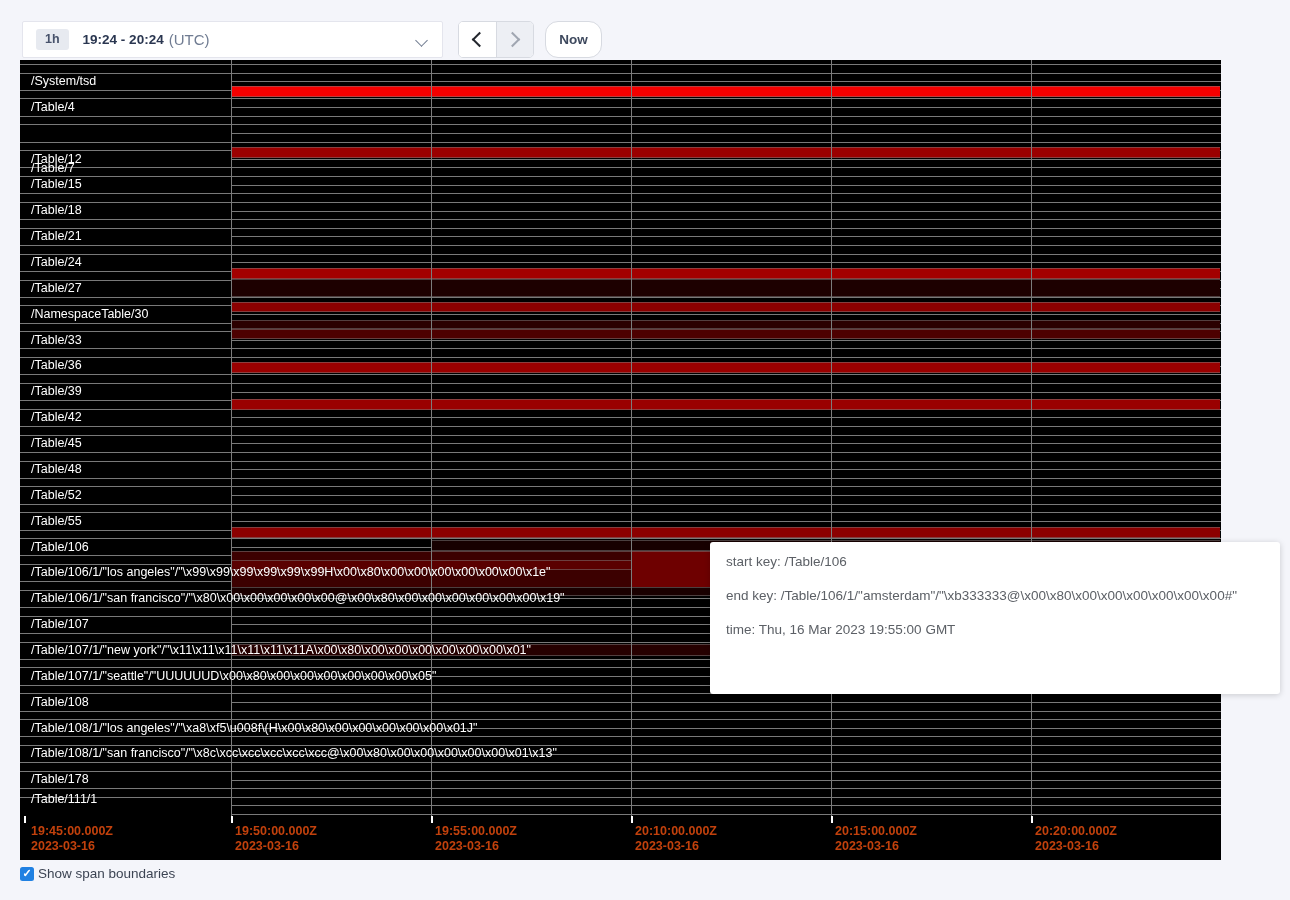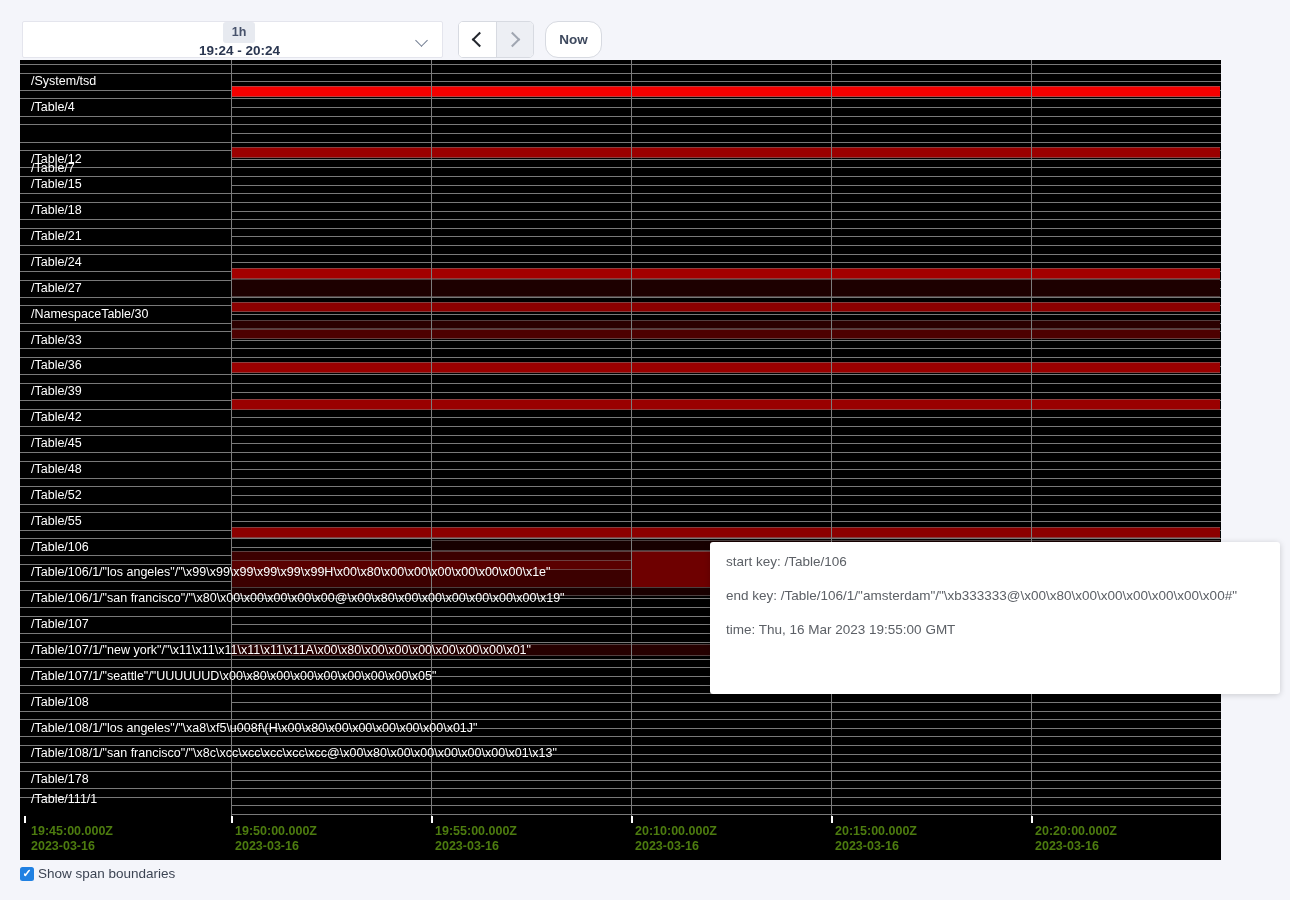--- a/index.html
+++ b/index.html
@@ -7,21 +7,21 @@
     width:1290px;height:900px;position:relative;overflow:hidden;
     background:#f4f5fa;
     font-family:"Liberation Sans", sans-serif;
     -webkit-font-smoothing:antialiased;
   }
   
   .toolbar{position:absolute;left:0;top:0;width:1290px;height:60px;}
   .time-selector{
     position:absolute;left:22px;top:21px;width:421px;height:37px;
     background:#ffffff;border:1px solid #e4e5ed;border-radius:2px;
-    box-sizing:border-box;display:flex;align-items:center;cursor:pointer;flex-direction:column;
+    box-sizing:border-box;display:flex;align-items:center;cursor:pointer;
   }
   .range-badge{
     margin-left:13px;background:#e7eaf0;border-radius:3px;
     padding:4px 9px;font-size:12.5px;font-weight:bold;color:#47526b;line-height:1;
   }
   .range-text{margin-left:14px;font-size:13.5px;font-weight:bold;color:#2a3650;}
   .range-zone{margin-left:5px;font-size:15px;color:#707c92;}
   .chev-down{
     position:absolute;right:16px;top:14px;width:8px;height:8px;
     border-right:1.8px solid #6f7a8f;border-bottom:1.8px solid #6f7a8f;
@@ -61,21 +61,21 @@
   .rowline{position:absolute;left:0;width:211px;height:25.862px;z-index:3;
     border-top:1px solid rgba(128,128,128,0.95);box-sizing:border-box;}
   .rowline::after{content:"";position:absolute;left:0;right:0;top:7.62px;height:1px;
     background:rgba(128,128,128,0.95);}
   .gridline{position:absolute;top:0;width:1px;height:756px;background:#7c7c7c;z-index:4;}
   .row-label{
     position:absolute;left:11px;z-index:5;color:#ffffff;font-size:12.5px;
     white-space:nowrap;line-height:13px;
   }
   .tickmark{position:absolute;top:756px;width:2px;height:7px;background:#ffffff;z-index:5;}
-  .axis-label{position:absolute;top:764px;z-index:5;color:#4d7c0f;font-size:12.5px;
+  .axis-label{position:absolute;top:764px;z-index:5;color:#c2410c;font-size:12.5px;
     font-weight:bold;line-height:15px;white-space:nowrap;}
   
   .tooltip{
     position:absolute;left:710px;top:542px;width:570px;height:152px;
     background:#ffffff;border-radius:3px;z-index:10;box-sizing:border-box;
     box-shadow:0 1px 6px rgba(0,0,0,0.18);
     padding:3px 16px;cursor:default;
   }
   .tooltip p{margin:0;line-height:34px;font-size:13.5px;color:#5c6066;white-space:nowrap;}
   

